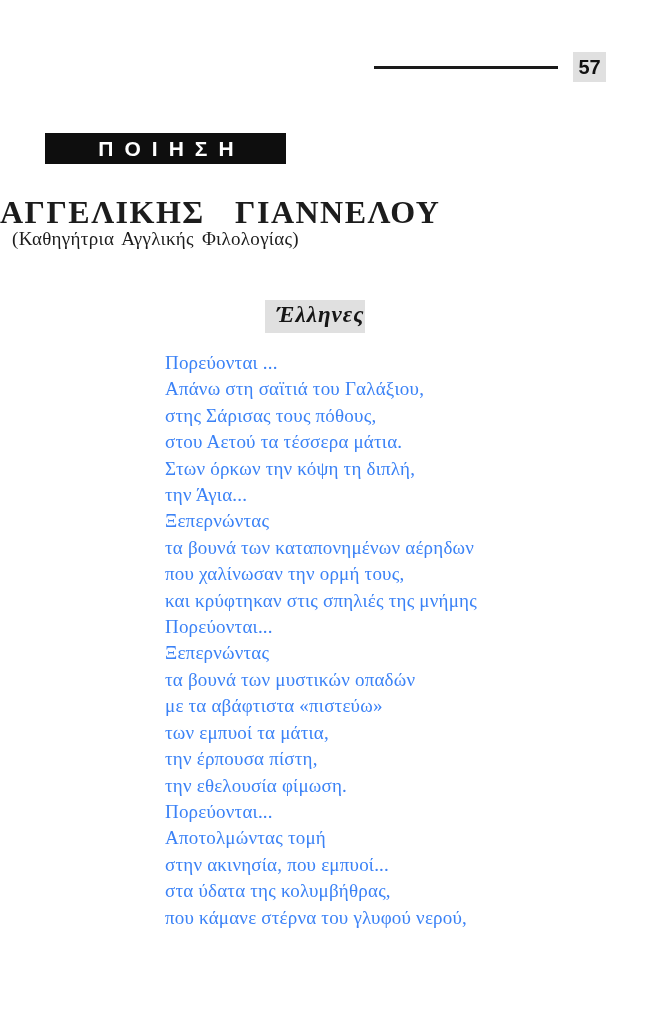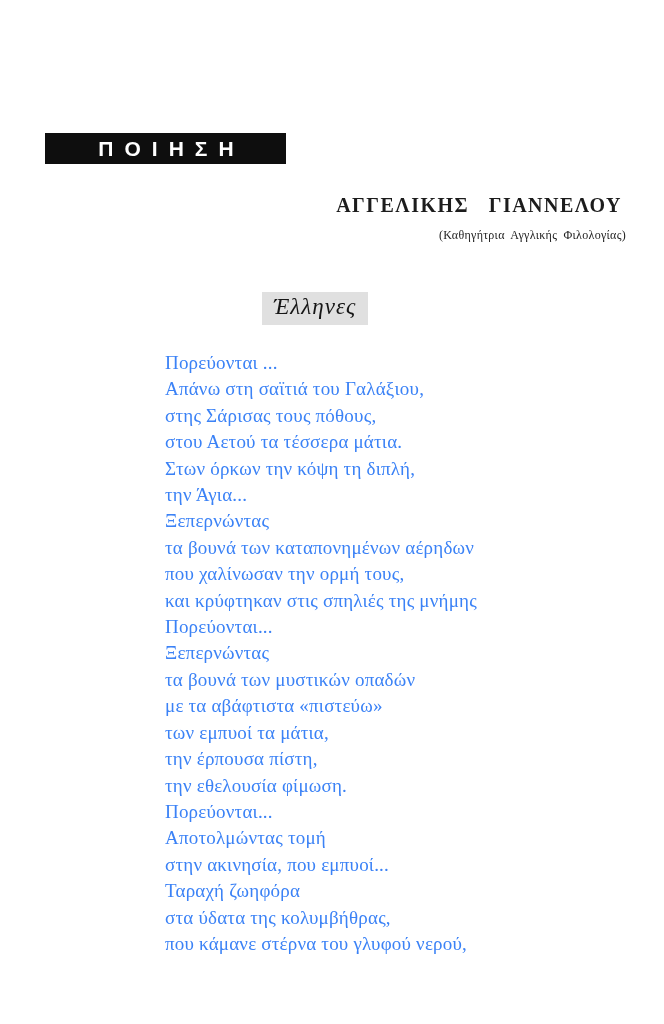--- a/index.html
+++ b/index.html
@@ -61,69 +61,74 @@
     font-family: "Liberation Sans", "DejaVu Sans", sans-serif;
     font-weight: bold;
     font-size: 21px;
     letter-spacing: 11px;
   }
   .author-name {
     position: absolute;
     top: 194px;
     left: 0;
     width: 622px;
-    text-align: right;
-    font-size: 20px;
+    text-align: left;
+    font-size: 32px;
     font-weight: bold;
     letter-spacing: 1.5px;
     word-spacing: 0.65em;
     white-space: nowrap;
   }
   .author-credentials {
     position: absolute;
     top: 228px;
-    left: 4px;
+    left: 12px;
     width: 622px;
-    text-align: right;
-    font-size: 12px;
+    text-align: left;
+    font-size: 19px;
     word-spacing: 3px;
     letter-spacing: 0.3px;
   }
   .poem-title-row {
     position: absolute;
     top: 292px;
     left: 0;
     width: 630px;
     text-align: center;
   }
   .poem-title {
     display: inline-block;
-    padding: 2px 12px 5px 12px;
+    padding: 2px 1px 5px 12px;
     font-size: 23px;
-    font-weight: normal;
+    font-weight: bold;
     font-style: italic;
     letter-spacing: 1px;
     color: #161616;
+    margin-top: 8px;
   }
   .poem-body {
     position: absolute;
     top: 350px;
     left: 165px;
     font-size: 19px;
     line-height: 26.4px;
     letter-spacing: 0.2px;
     color: #3b82f6;
   }
   .poem-line { white-space: nowrap; }
 </style>
 </head>
 <body>
 
 <div class="page">
 
+  <div class="header">
+    <span class="header-rule"></span>
+    <span class="page-number halftone">57</span>
+  </div>
 
   <div class="section-banner">
     <span>ΠΟΙΗΣΗ</span>
   </div>
 
   <div class="author-name">ΑΓΓΕΛΙΚΗΣ ΓΙΑΝΝΕΛΟΥ</div>
 
   <div class="author-credentials">(Καθηγήτρια Αγγλικής Φιλολογίας)</div>
 
   <div class="poem-title-row">
@@ -144,18 +149,17 @@
       <div class="poem-line">Πορεύονται...</div>
       <div class="poem-line">Ξεπερνώντας</div>
       <div class="poem-line">τα βουνά των μυστικών οπαδών</div>
       <div class="poem-line">με τα αβάφτιστα «πιστεύω»</div>
       <div class="poem-line">των εμπυοί τα μάτια,</div>
       <div class="poem-line">την έρπουσα πίστη,</div>
       <div class="poem-line">την εθελουσία φίμωση.</div>
       <div class="poem-line">Πορεύονται...</div>
       <div class="poem-line">Αποτολμώντας τομή</div>
       <div class="poem-line">στην ακινησία, που εμπυοί...</div>
-      <div class="poem-line">Ταραχή ζωηφόρα</div>
       <div class="poem-line">στα ύδατα της κολυμβήθρας,</div>
       <div class="poem-line">που κάμανε στέρνα του γλυφού νερού,</div>
     </div>
 
 </div>
 
 </body></html>

